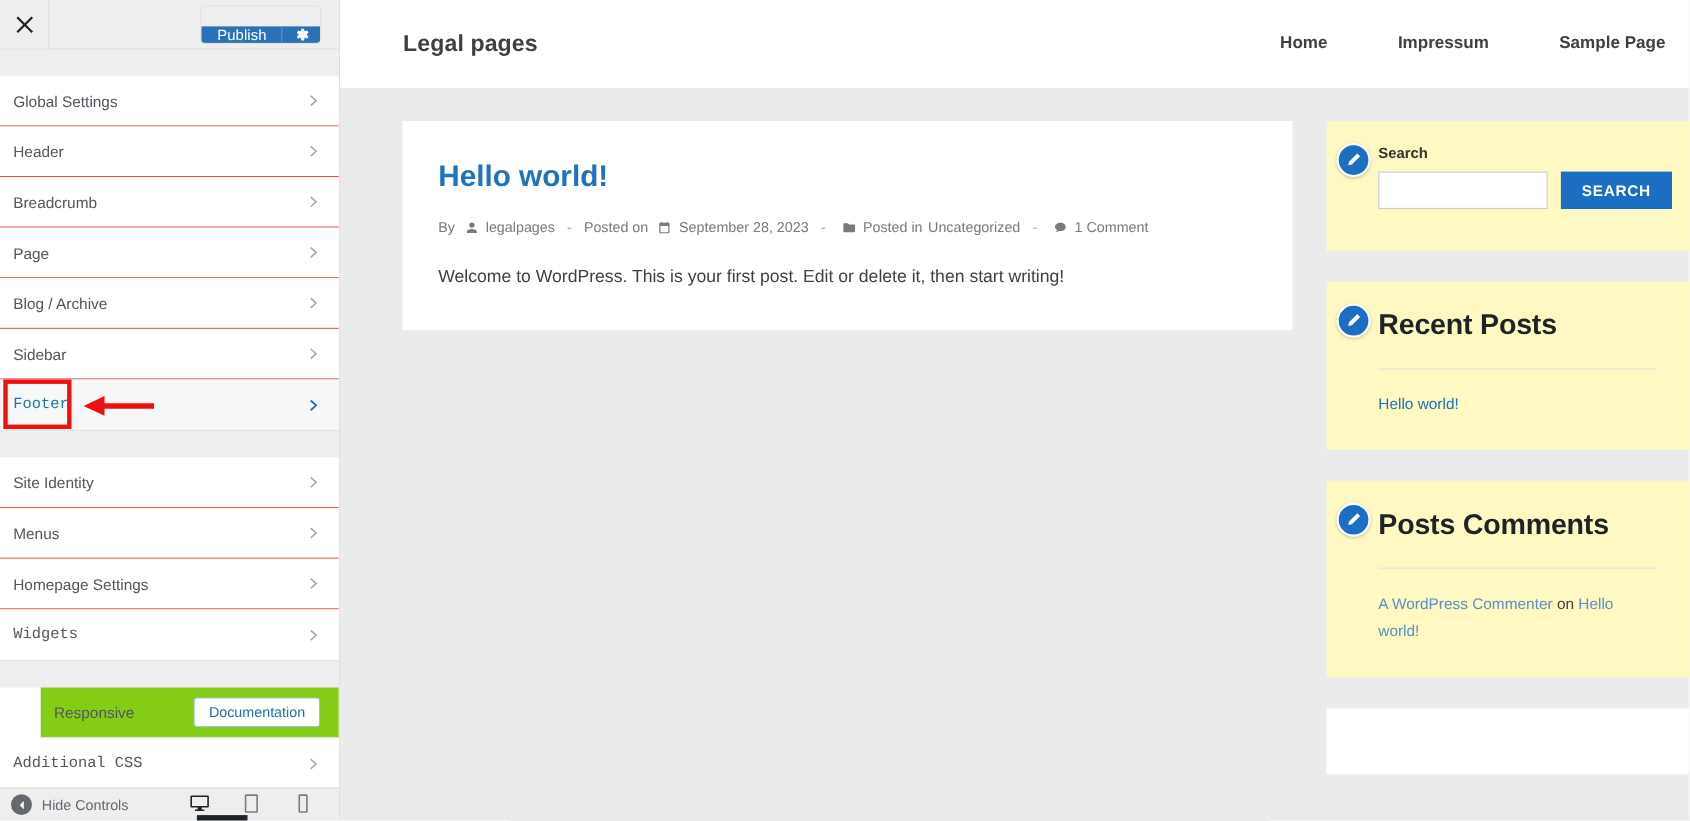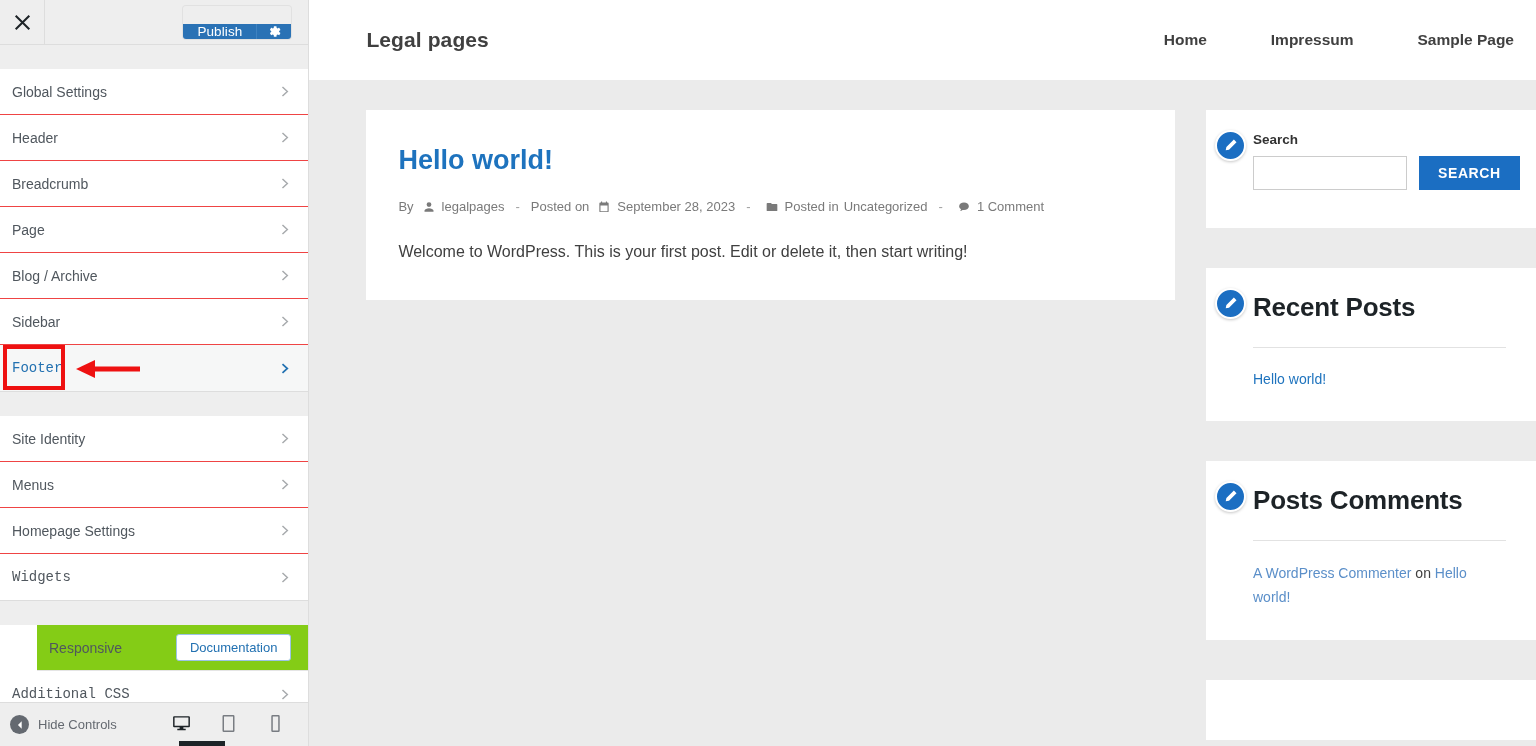--- a/index.html
+++ b/index.html
@@ -71,21 +71,21 @@
     margin-left: 37px;
   }
   .responsive-row .lbl { font-size: 14px; color: #50575e; }
   .doc-btn {
     border: 1px solid #9cc3e5; color: #2271b1; background: #fff;
     font-size: 13px; font-family: "Liberation Sans", sans-serif;
     border-radius: 3px; padding: 5px 13px; cursor: pointer;
   }
 
   .cz-footer {
-    height: 44px; background: #eee; border-top: 1px solid #ddd;
+    height: 30px; background: #eee; border-top: 1px solid #ddd;
     display: flex; align-items: center; padding-left: 10px;
     flex: 0 0 auto; position: relative;
   }
   .hide-controls { display: flex; align-items: center; gap: 9px; cursor: pointer; }
   .collapse-circle {
     width: 19px; height: 19px; border-radius: 50%; background: #646970;
     display: flex; align-items: center; justify-content: center;
   }
   .collapse-circle svg { width: 10px; height: 10px; fill: #fff; }
   .hide-controls .lbl { font-size: 13px; color: #646970; }
@@ -121,22 +121,22 @@
     margin-top: 23px; font-size: 13px; color: #7a7a7a;
     display: flex; align-items: center; flex-wrap: wrap; gap: 5px;
   }
   .post-meta .ic { display: inline-flex; vertical-align: middle; margin: 0 2px 0 4px; }
   .post-meta .ic svg { width: 12px; height: 12px; fill: #7a7a7a; }
   .post-meta .sep { margin: 0 6px; color: #a0a0a0; }
   .post-excerpt { margin-top: 26px; font-size: 16px; color: #404040; line-height: 1.5; }
 
   .sidebar-col { width: 330px; }
   .widget {
-    background: #ffffff; padding: 22px 30px 30px 47px;
-    position: relative; margin-bottom: 40px;
+    background: #fef9c3; padding: 22px 30px 30px 47px;
+    position: relative; margin-bottom: 28px;
   }
   .widget.w-search { padding: 22px 30px 38px 47px; }
   .edit-pencil {
     position: absolute; left: 9px; top: 20px;
     width: 31px; height: 31px; border-radius: 50%;
     background: #1b6ec2; border: 2px solid #fff;
     box-shadow: 0 1px 3px rgba(0,0,0,.22);
     display: flex; align-items: center; justify-content: center; cursor: pointer;
   }
   .edit-pencil svg { width: 15px; height: 15px; fill: #fff; }

